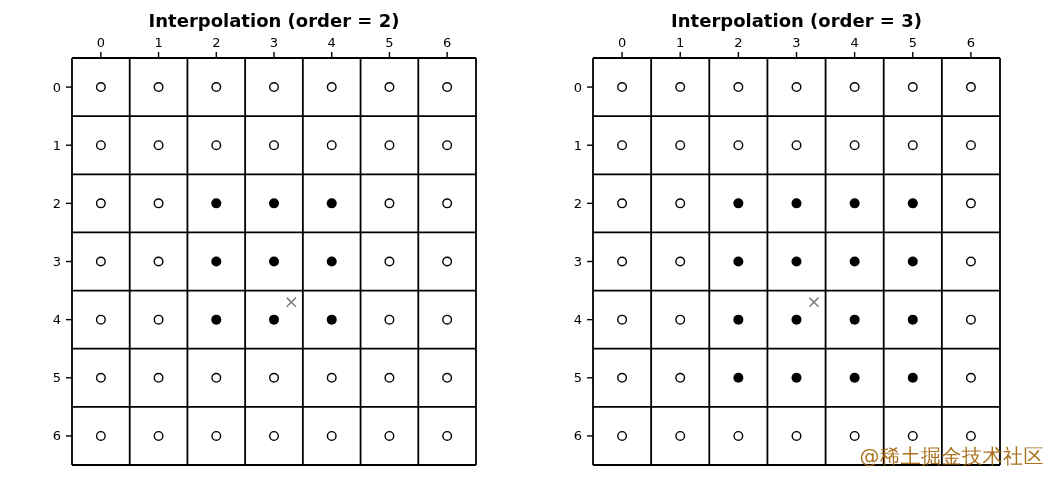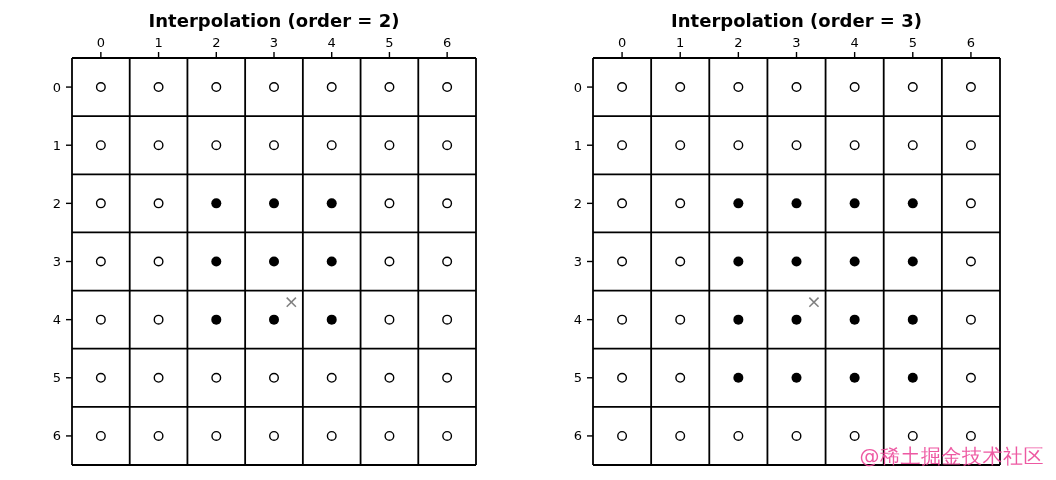--- a/index.html
+++ b/index.html
@@ -24,21 +24,21 @@
   svg text.tick {
     font-family: "DejaVu Sans", "Liberation Sans", sans-serif;
     font-size: 13px;
     fill: #000000;
   }
   #watermark {
     position: absolute;
     right: 12px;
     bottom: 6px;
     font-size: 20px;
-    color: #ec4899;
+    color: #a16207;
     letter-spacing: 0.5px;
     opacity: 0.9;
     user-select: none;
     white-space: nowrap;
   }
 </style>
 </head>
 <body>
 
 <div id="figure">

